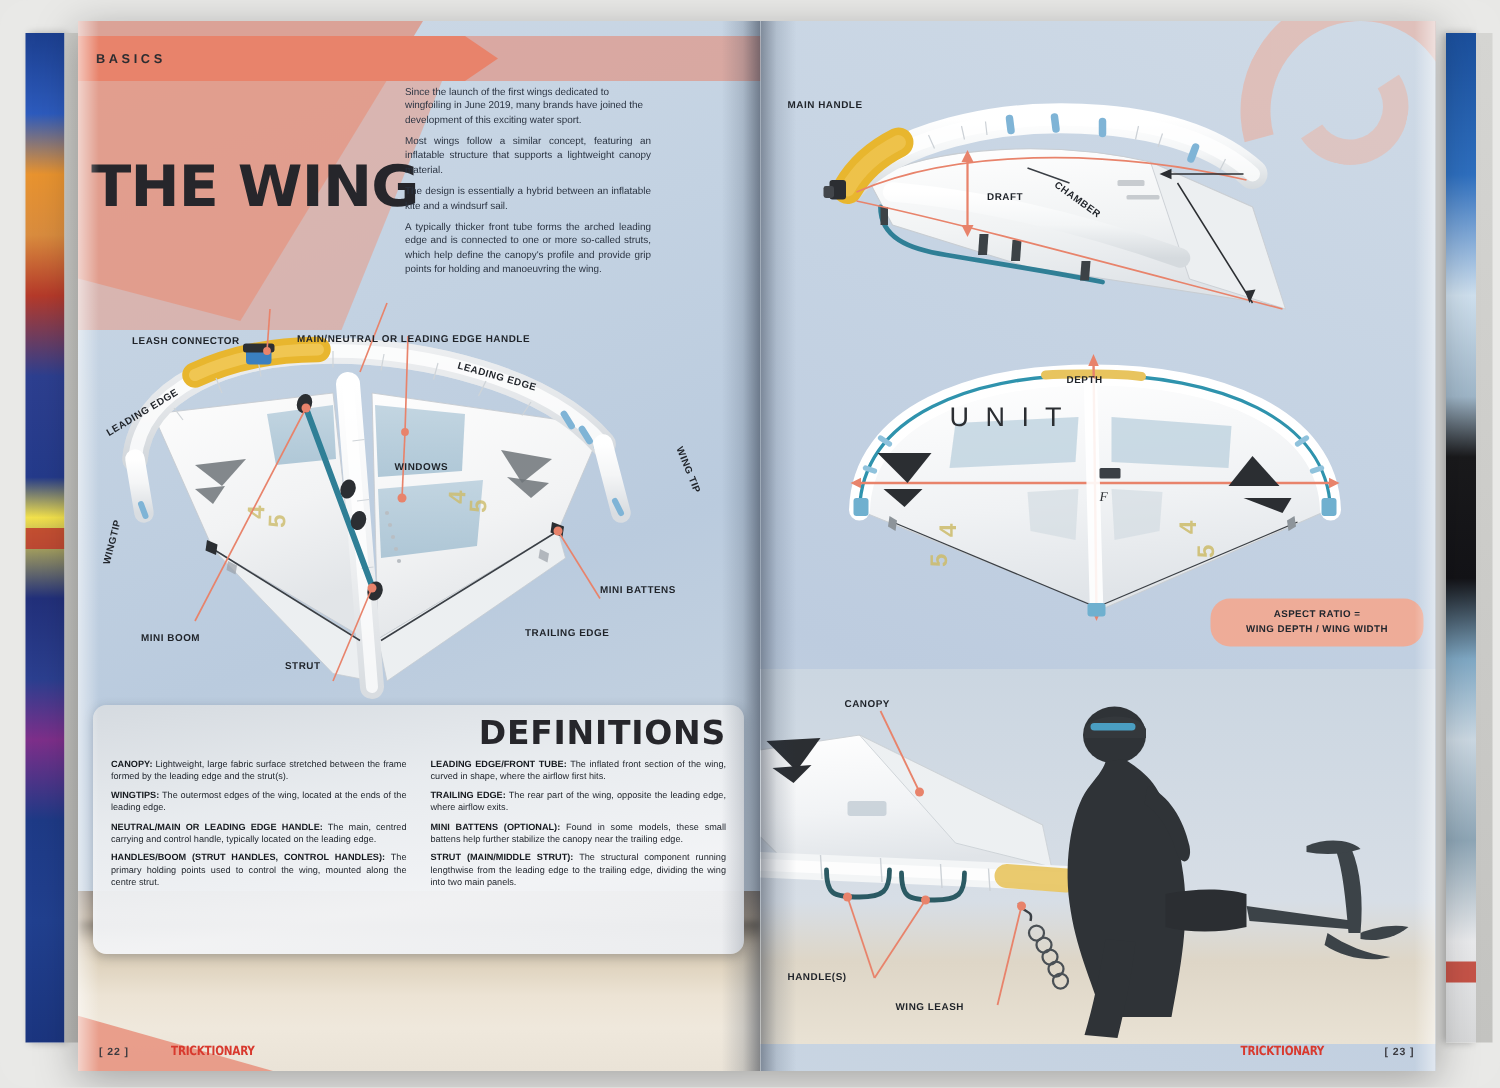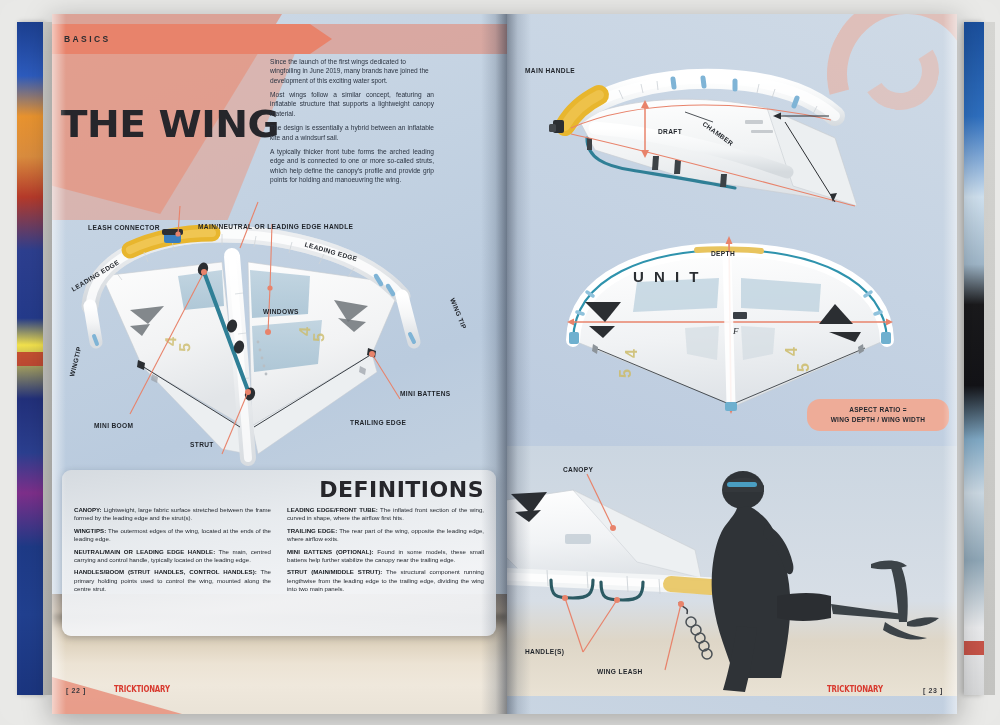--- a/index.html
+++ b/index.html
@@ -130,21 +130,21 @@
     text-align:right; font-size:22px; font-weight:bold; color:#26262b;
     letter-spacing:.5px; font-family:"DejaVu Sans","Liberation Sans",sans-serif;
     margin-bottom:4px; margin-top:-1px;
   }
   .def-cols { display:flex; gap:16px; }
   .def-col { flex:1; }
   .def-item { font-size:6.1px; line-height:1.38; color:#23282f; margin-bottom:4px; text-align:justify; }
   .def-item b { font-weight:bold; color:#14181d; }
 
   
-  .footer { position:absolute; bottom:20px; display:flex; align-items:flex-end; gap:28px; }
+  .footer { position:absolute; bottom:8px; display:flex; align-items:center; gap:28px; }
   .footer-left { left:14px; }
   .footer-right { right:14px; flex-direction:row; }
   .pagenum {
     font-size:7px; font-weight:bold; color:#3a3a3f; letter-spacing:.6px;
   }
   .brand {
     font-size:8.5px; font-weight:bold; color:#d8392e; letter-spacing:-0.2px;
     font-family:"DejaVu Sans","Liberation Sans",sans-serif; transform: scaleX(.82); transform-origin:left;
   }
 
@@ -548,21 +548,21 @@
             <text x="268" y="120" transform="rotate(-90 268 120)">4</text>
             <text x="280" y="136" transform="rotate(-90 280 136)">5</text>
           </g>
 
           <rect x="204" y="76" width="14" height="7" rx="1" fill="#3a3f45"></rect>
           <text x="204" y="98" font-family="Liberation Serif" font-size="9" font-style="italic" fill="#2b2e32">F</text>
 
           <rect x="196" y="166" width="12" height="9" rx="2" fill="#6fb0cf"></rect>
         </svg>
 
-        <div style="position:absolute; left:104px; top:32px; font-size:15px; font-weight:bold;
+        <div style="position:absolute; left:104px; top:32px; font-size:18px; font-weight:normal;
                     color:#2b2e32; letter-spacing:3px; font-family:'Liberation Sans',sans-serif;">U N I T</div>
         <div class="dlabel" style="left:182px; top:14px;">DEPTH</div>
       </div>
 
       <div class="aspect-badge">
         <div>ASPECT RATIO =</div>
         <div>WING DEPTH / WING WIDTH</div>
       </div>
 
       <div style="position:absolute; left:-20px; top:432px; width:470px; height:250px;">

